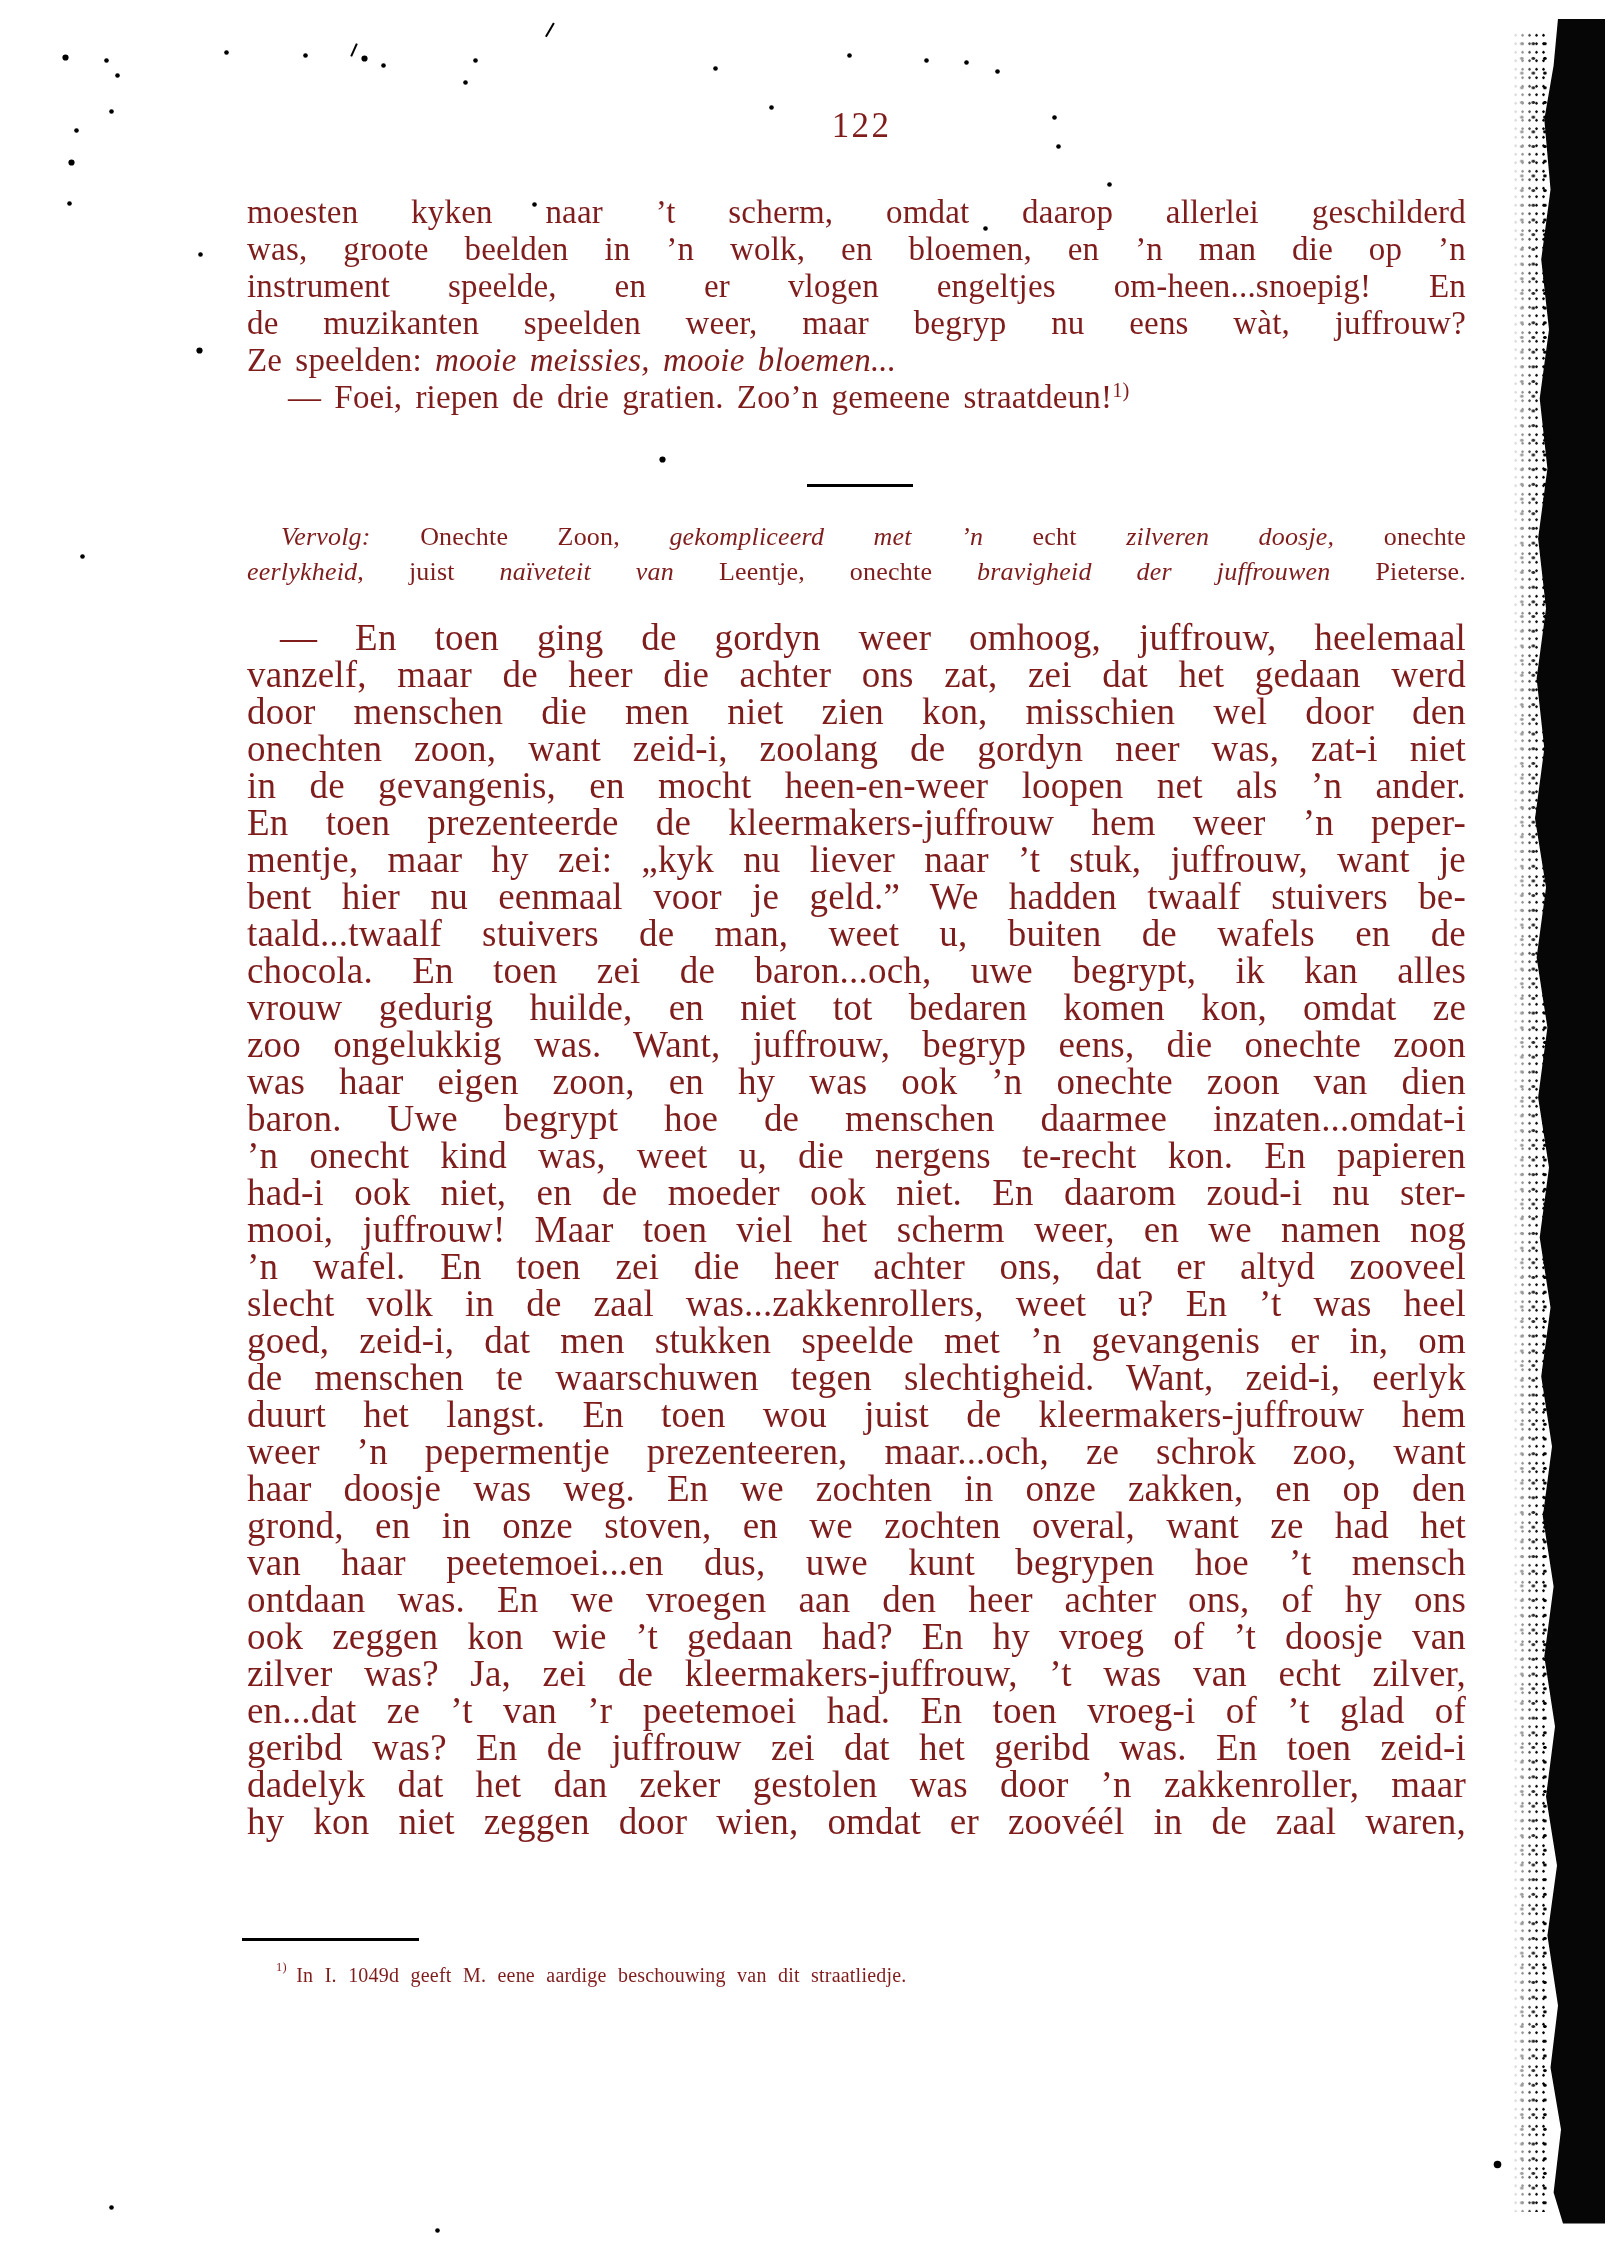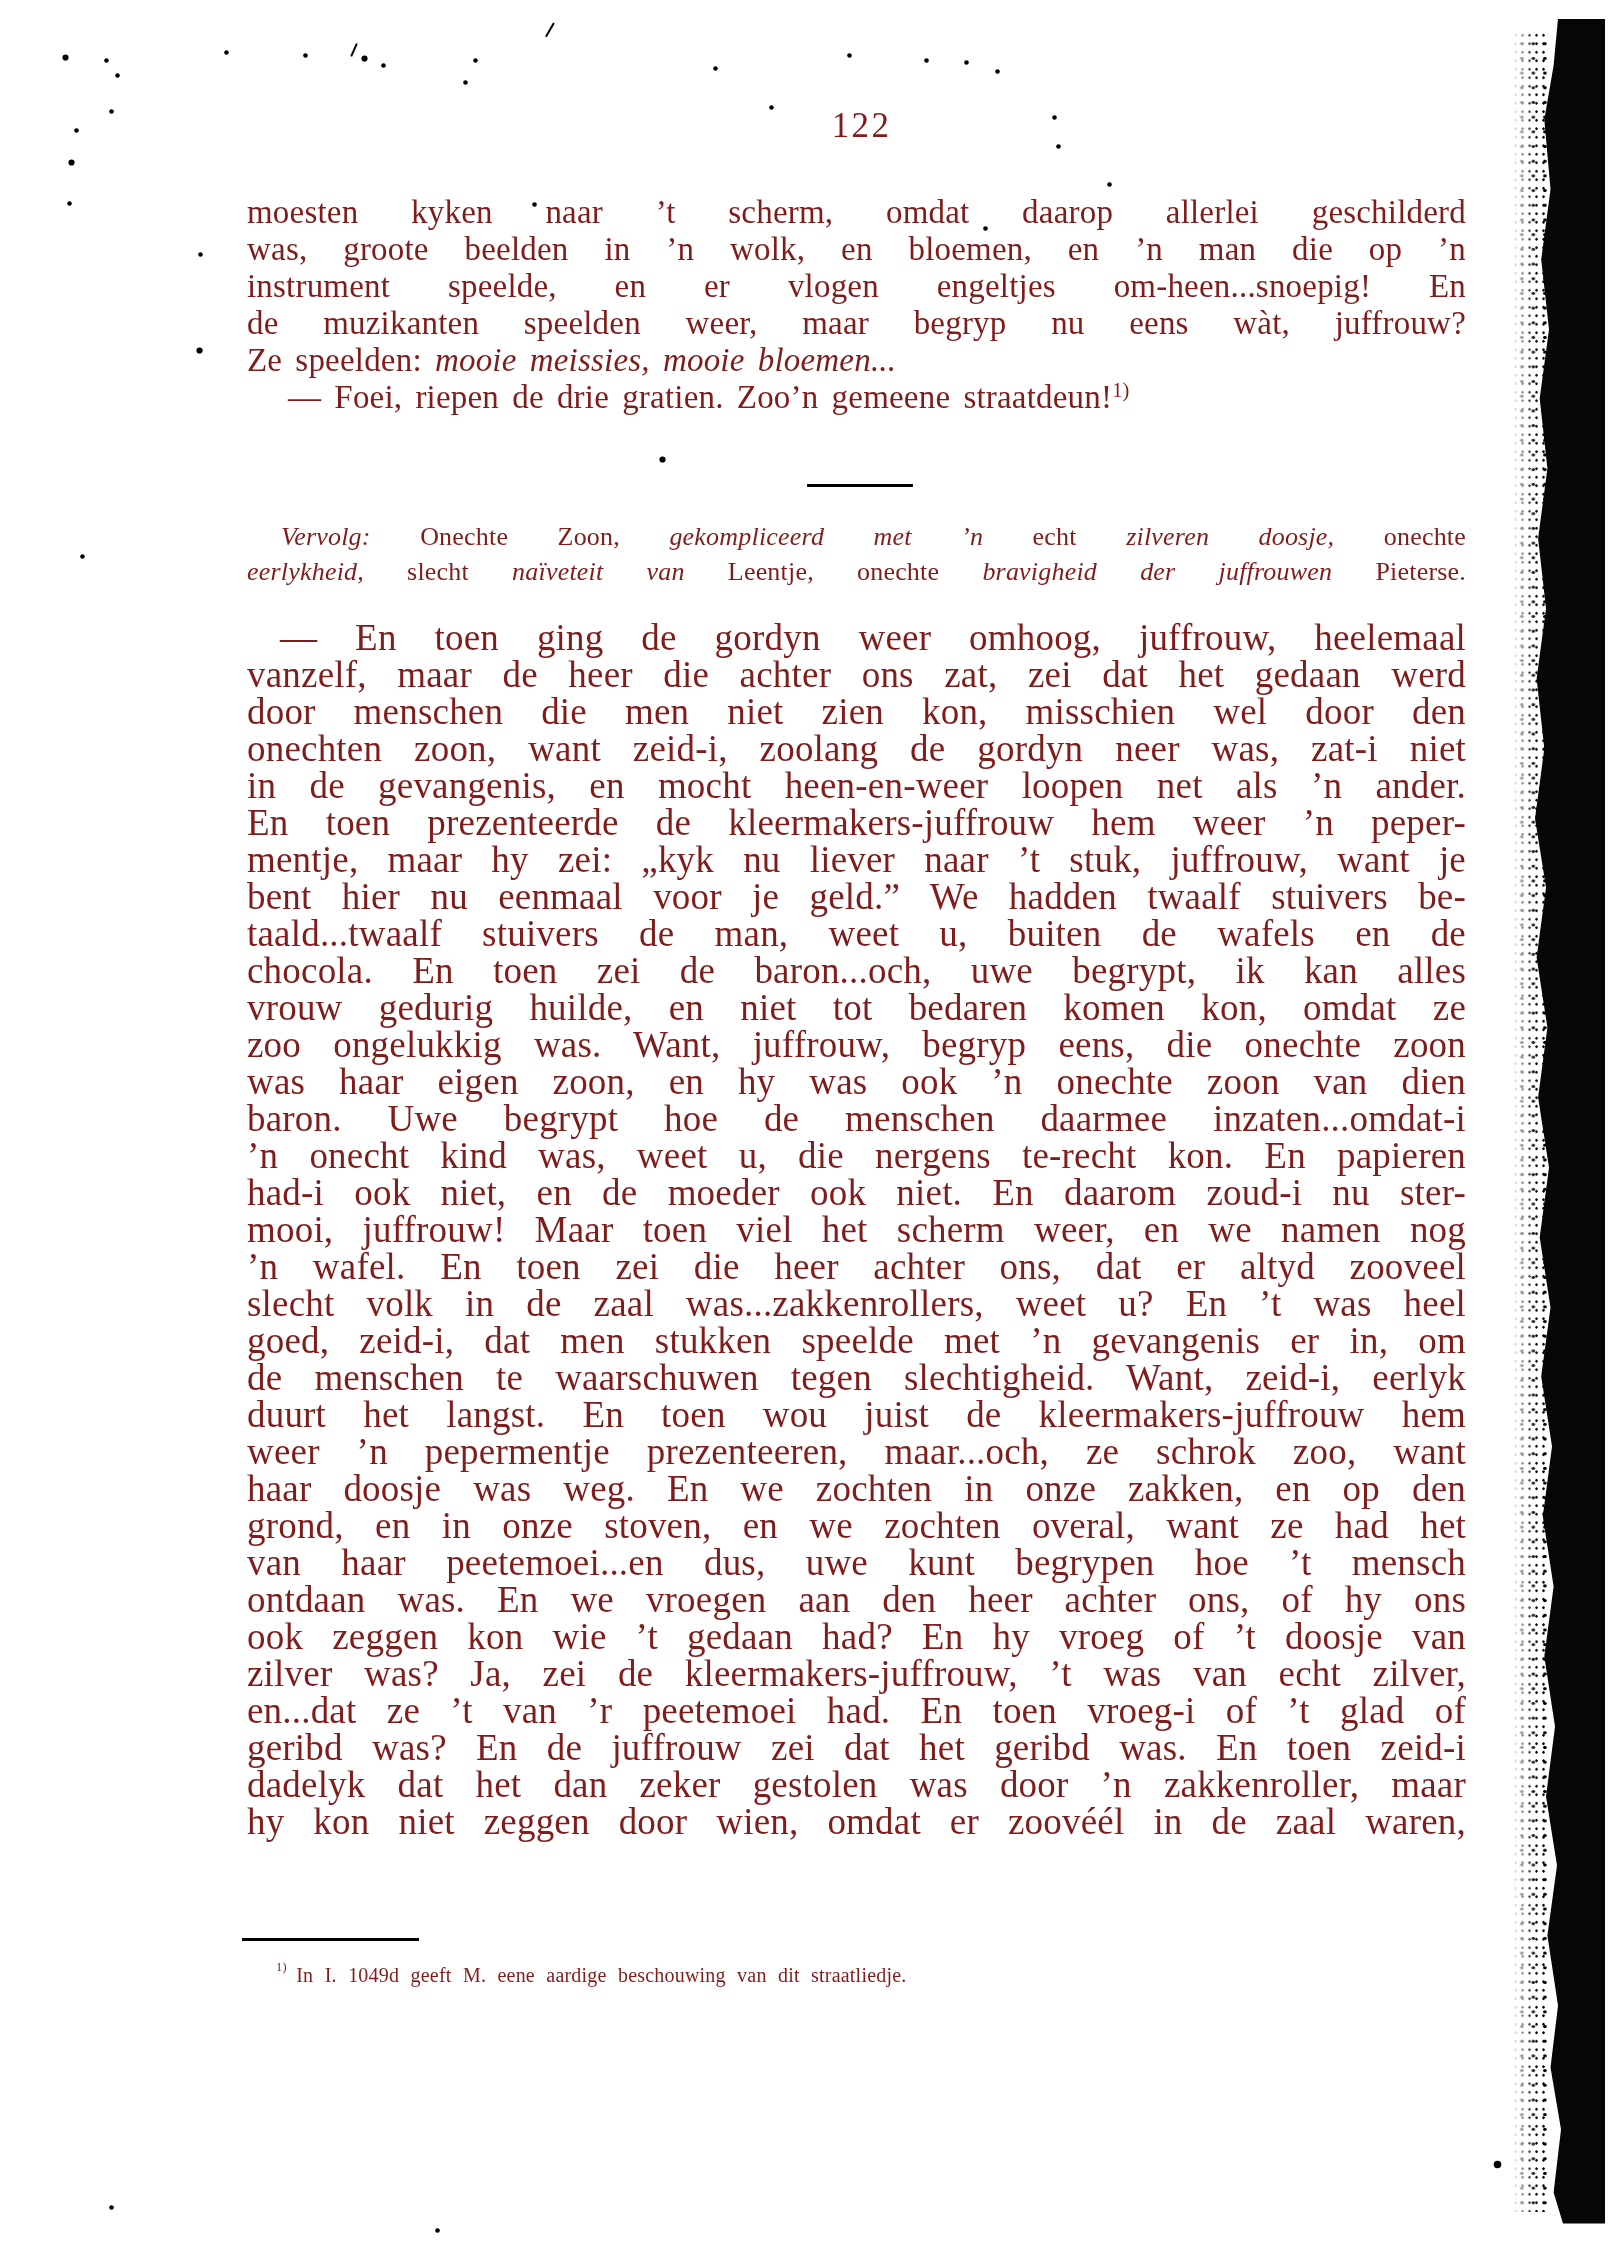--- a/index.html
+++ b/index.html
@@ -92,21 +92,21 @@
       <div class="tline just"><span>instrument speelde, en er vlogen engeltjes om-heen...snoepig! En</span></div>
       <div class="tline just"><span>de muzikanten speelden weer, maar begryp nu eens wàt, juffrouw?</span></div>
       <div class="tline"><span>Ze speelden: </span><span class="it">mooie meissies, mooie bloemen...</span></div>
       <div class="tline" style="padding-left: 41px;"><span>— Foei, riepen de drie gratien. Zoo’n gemeene straatdeun!</span><sup>1)</sup></div>
     </div>
 
   <div class="divider-rule"></div>
 
   <div class="block summary">
       <div class="tline just" style="padding-left: 34px;"><span class="it">Vervolg: </span><span>Onechte Zoon, </span><span class="it">gekompliceerd met ’n </span><span>echt </span><span class="it">zilveren doosje, </span><span>onechte</span></div>
-      <div class="tline just"><span class="it">eerlykheid, </span><span>slecht </span><span class="it">naïveteit van </span><span>Leentje, onechte </span><span class="it">bravigheid der juffrouwen </span><span>Pieterse.</span></div>
+      <div class="tline just"><span class="it">eerlykheid, </span><span>juist </span><span class="it">naïveteit van </span><span>Leentje, onechte </span><span class="it">bravigheid der juffrouwen </span><span>Pieterse.</span></div>
     </div>
 
   <div class="block bodytext">
       <div class="tline just" style="padding-left: 33px;"><span>— En toen ging de gordyn weer omhoog, juffrouw, heelemaal</span></div>
       <div class="tline just"><span>vanzelf, maar de heer die achter ons zat, zei dat het gedaan werd</span></div>
       <div class="tline just"><span>door menschen die men niet zien kon, misschien wel door den</span></div>
       <div class="tline just"><span>onechten zoon, want zeid-i, zoolang de gordyn neer was, zat-i niet</span></div>
       <div class="tline just"><span>in de gevangenis, en mocht heen-en-weer loopen net als ’n ander.</span></div>
       <div class="tline just"><span>En toen prezenteerde de kleermakers-juffrouw hem weer ’n peper-</span></div>
       <div class="tline just"><span>mentje, maar hy zei: „kyk nu liever naar ’t stuk, juffrouw, want je</span></div>

